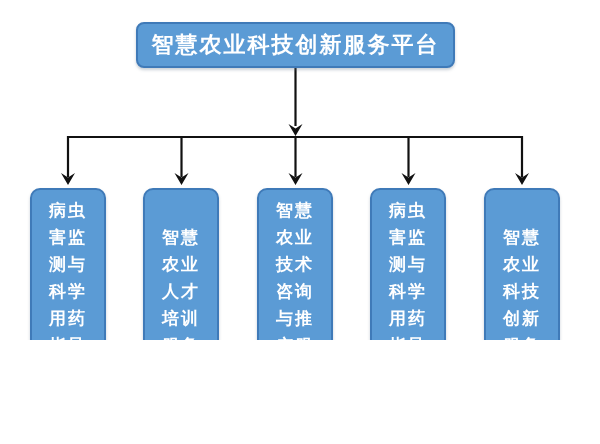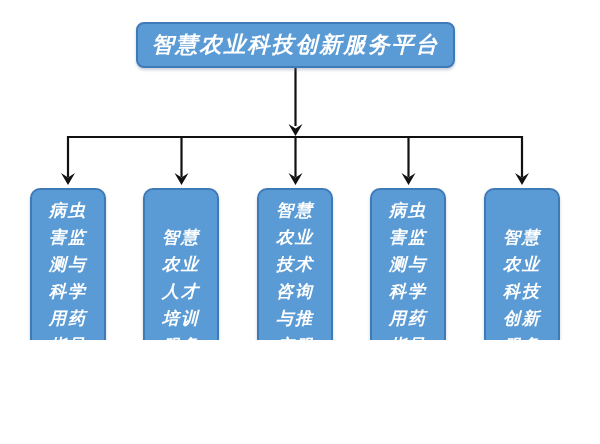--- a/index.html
+++ b/index.html
@@ -7,21 +7,20 @@
     padding: 0;
     background: #ffffff;
     font-family: "DejaVu Sans", "Liberation Sans", sans-serif;
   }
   #canvas {
     position: relative;
     width: 600px;
     height: 340px;
     background: #ffffff;
     overflow: hidden;
-    font-style: italic;
   }
   .node {
     position: absolute;
     background: #5B9BD5;
     border: 2px solid #3F7AB8;
     color: #ffffff;
     font-weight: bold;
     display: flex;
     align-items: center;
     justify-content: center;

